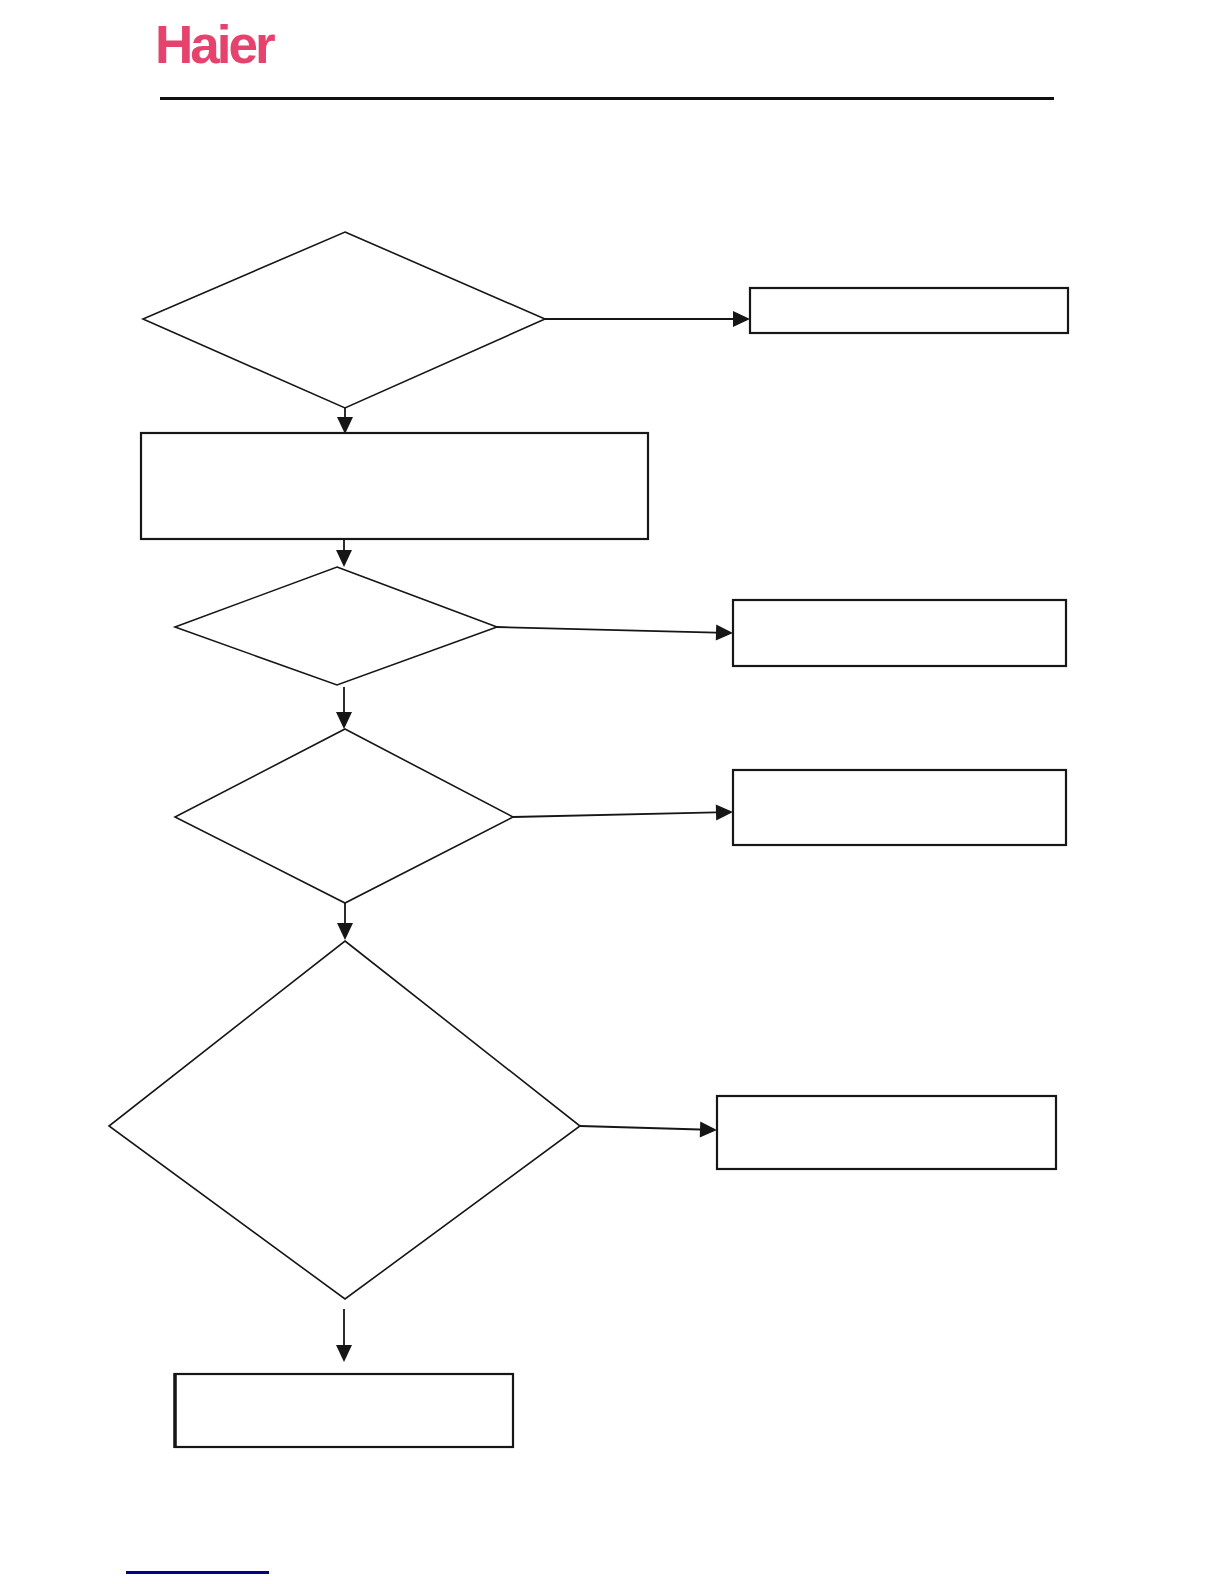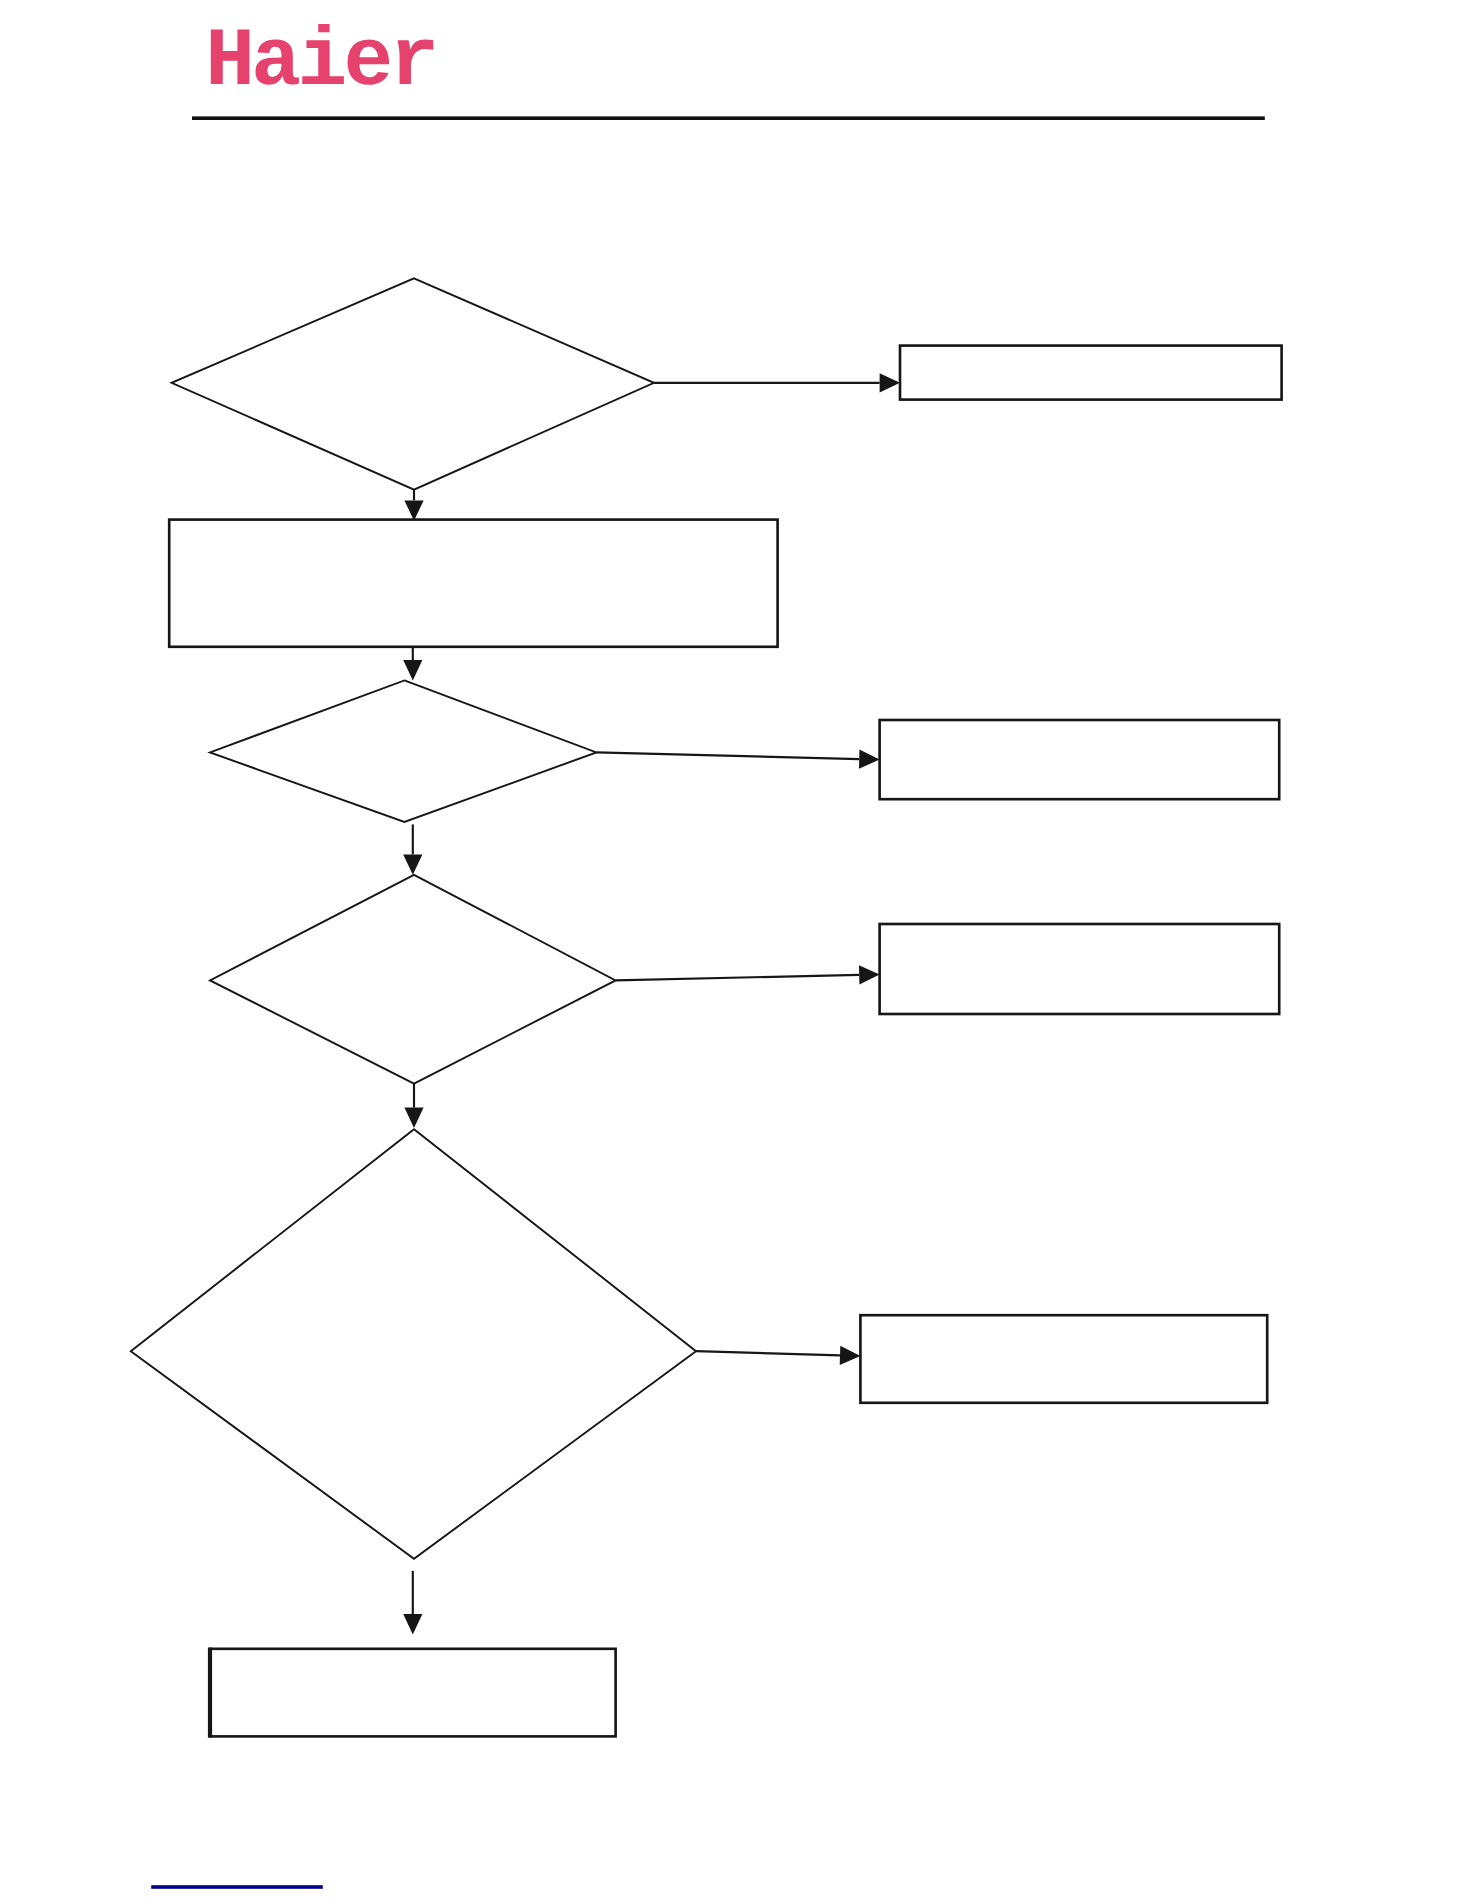--- a/index.html
+++ b/index.html
@@ -10,25 +10,25 @@
   .page {
     position: relative;
     width: 1224px;
     height: 1584px;
     background: #ffffff;
     overflow: hidden;
     font-family: "Liberation Sans", sans-serif;
   }
   .logo {
     position: absolute;
-    left: 171px;
+    left: 155px;
     top: 18px;
-    font-family: Liberation Mono, monospace;
+    font-family: Liberation Sans, sans-serif;
     font-weight: bold;
-    font-size: 69px;
+    font-size: 53px;
     letter-spacing: -3px;
     line-height: 1;
     user-select: none;
   }
   .header-rule {
     position: absolute;
     left: 160px;
     top: 97px;
     width: 894px;
     height: 3px;

